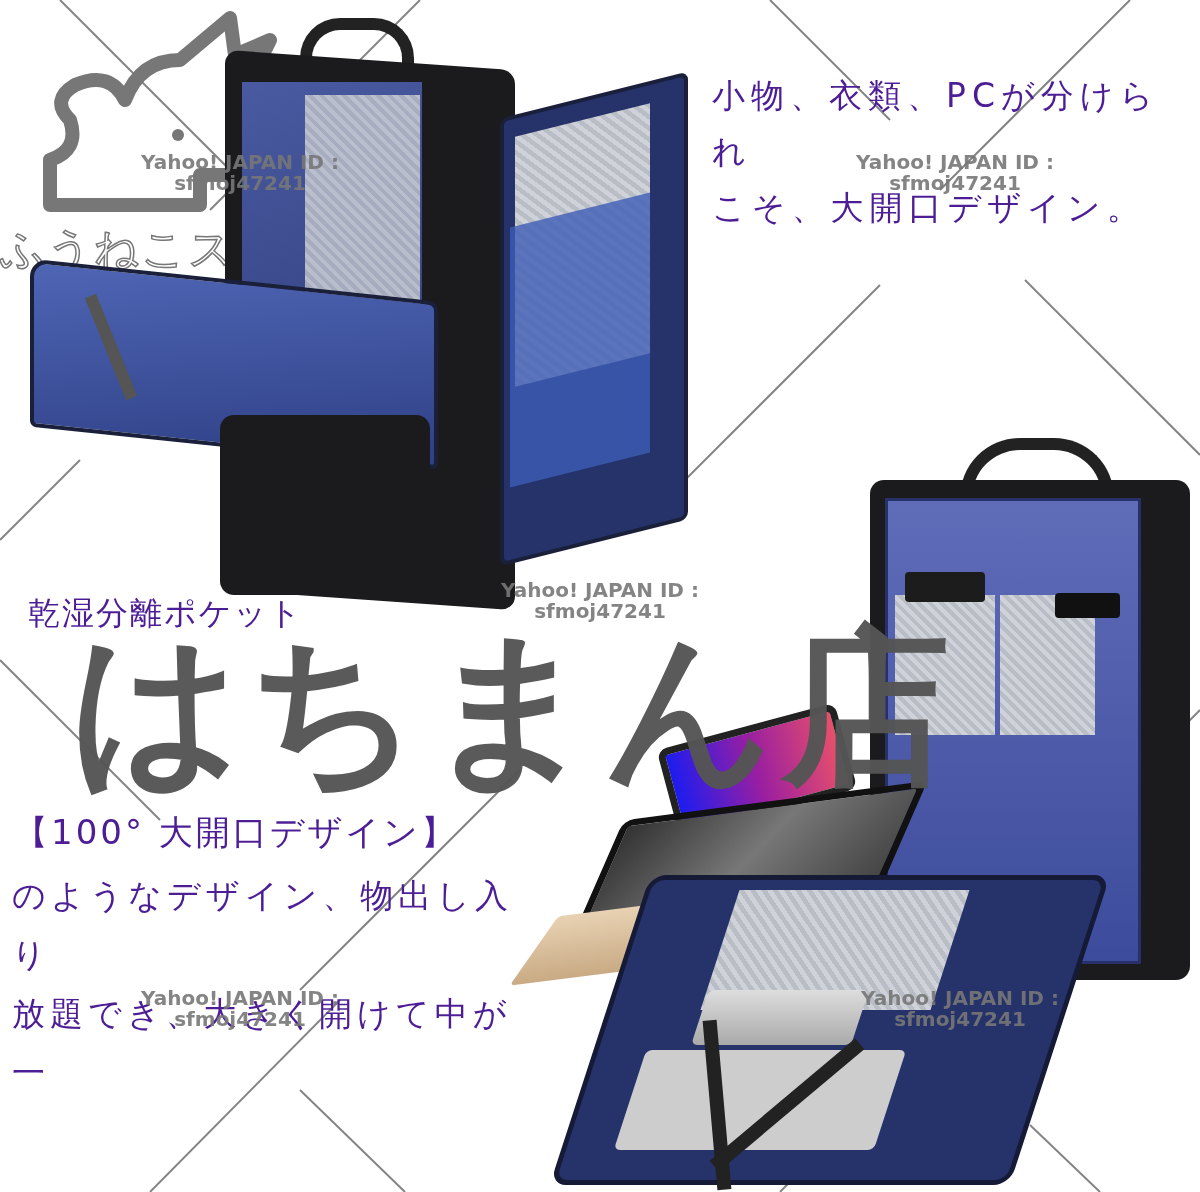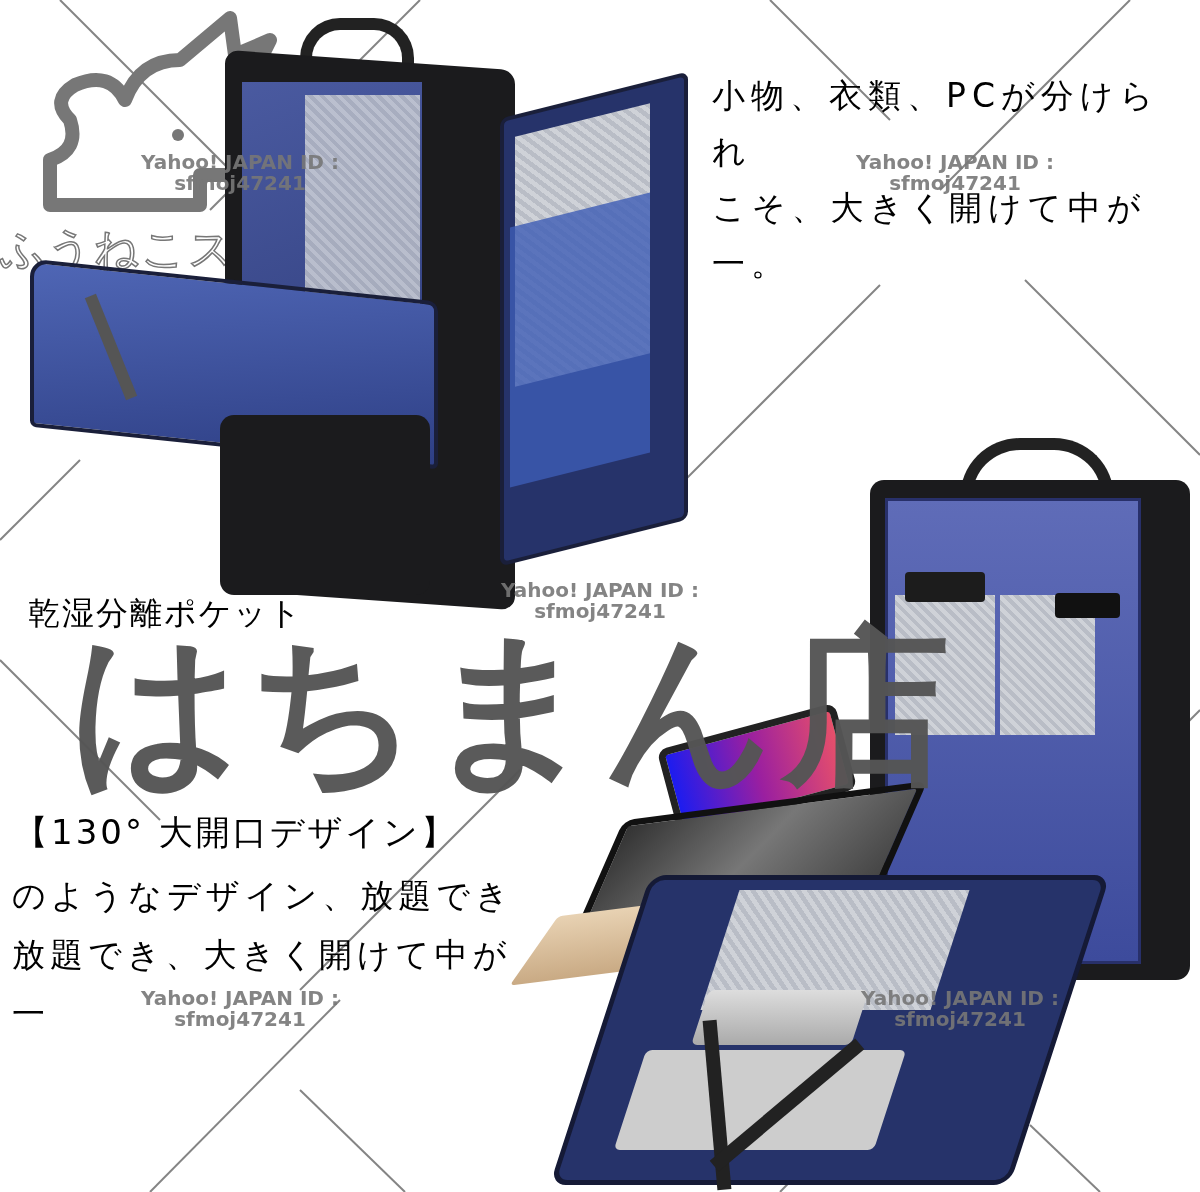--- a/index.html
+++ b/index.html
@@ -1,20 +1,20 @@
 <!DOCTYPE html>
 <html><head>
 <meta charset="utf-8">
 <style>
   html, body { margin:0; padding:0; background:#ffffff; }
   body { width:1200px; height:1192px; position:relative; overflow:hidden;
          font-family:"DejaVu Sans", sans-serif; color:#111; }
   .abs { position:absolute; }
   
-  .jp-text { font-family:"DejaVu Sans", sans-serif; color:#000000; letter-spacing:6px; }
+  .jp-text { font-family:"DejaVu Sans", sans-serif; color:#4c1d95; letter-spacing:6px; }
   .top-desc { left:712px; top:68px; width:480px; font-size:33px; line-height:56px; }
   .pocket-title { left:28px; top:592px; font-size:32px; letter-spacing:2px; }
   .feature-heading { left:14px; top:810px; font-size:34px; letter-spacing:3px; }
   .feature-body { left:12px; top:866px; width:530px; font-size:33px; line-height:59px; letter-spacing:5px; }
   
   .shop-watermark { left:70px; top:624px; font-size:168px; color:#555; letter-spacing:6px;
                     font-family:"DejaVu Sans", sans-serif; font-weight:bold; opacity:0.97; line-height:1; }
   .yahoo-wm { color:#777; font-family:"DejaVu Sans", sans-serif; font-size:20px; text-align:center; line-height:21px; opacity:0.9; font-weight:bold;}
   .store-logo-text { left:0; top:220px; font-size:44px; color:#fff; -webkit-text-stroke:1.5px #777; letter-spacing:2px; }
   svg.lines { position:absolute; left:0; top:0; }
@@ -90,30 +90,30 @@
   <div class="abs" style="left:60px;top:445px;width:450px;height:300px;background:#26336a;border-radius:16px;transform:skewX(-18deg);border:5px solid #151a36;"></div>
   <div class="abs mesh" style="left:180px;top:460px;width:230px;height:120px;transform:skewX(-18deg);"></div>
   <div class="abs" style="left:160px;top:560px;width:160px;height:55px;background:linear-gradient(180deg,#ddd,#aaa);border-radius:6px;transform:skewX(-18deg);"></div>
   <div class="abs" style="left:90px;top:620px;width:260px;height:100px;background:#cdcdcd;border-radius:6px;transform:skewX(-18deg);"></div>
   <div class="abs" style="left:170px;top:590px;width:14px;height:170px;background:#222;transform:rotate(-5deg);"></div>
   <div class="abs" style="left:240px;top:580px;width:14px;height:190px;background:#222;transform:rotate(50deg);"></div>
 </div>
 
 <div class="abs jp-text top-desc">
   <div>小物、衣類、PCが分けられ</div>
-  <div>こそ、大きく開けて中が一。</div>
+  <div>こそ、大開口デザイン。</div>
 </div>
 
 <div class="abs jp-text pocket-title">乾湿分離ポケット</div>
 
 <div class="abs shop-watermark">はちまん店</div>
 
-<div class="abs jp-text feature-heading">【130° 大開口デザイン】</div>
+<div class="abs jp-text feature-heading">【100° 大開口デザイン】</div>
 <div class="abs jp-text feature-body">
-  <div>のようなデザイン、放題でき</div>
+  <div>のようなデザイン、物出し入り</div>
   <div>放題でき、大きく開けて中が一</div>
 
 </div>
 
 <div class="abs yahoo-wm" style="left:140px;top:152px;width:200px;">
   <div>Yahoo! JAPAN ID :</div>
   <div>sfmoj47241</div>
 </div>
 <div class="abs yahoo-wm" style="left:855px;top:152px;width:200px;">
   <div>Yahoo! JAPAN ID :</div>

